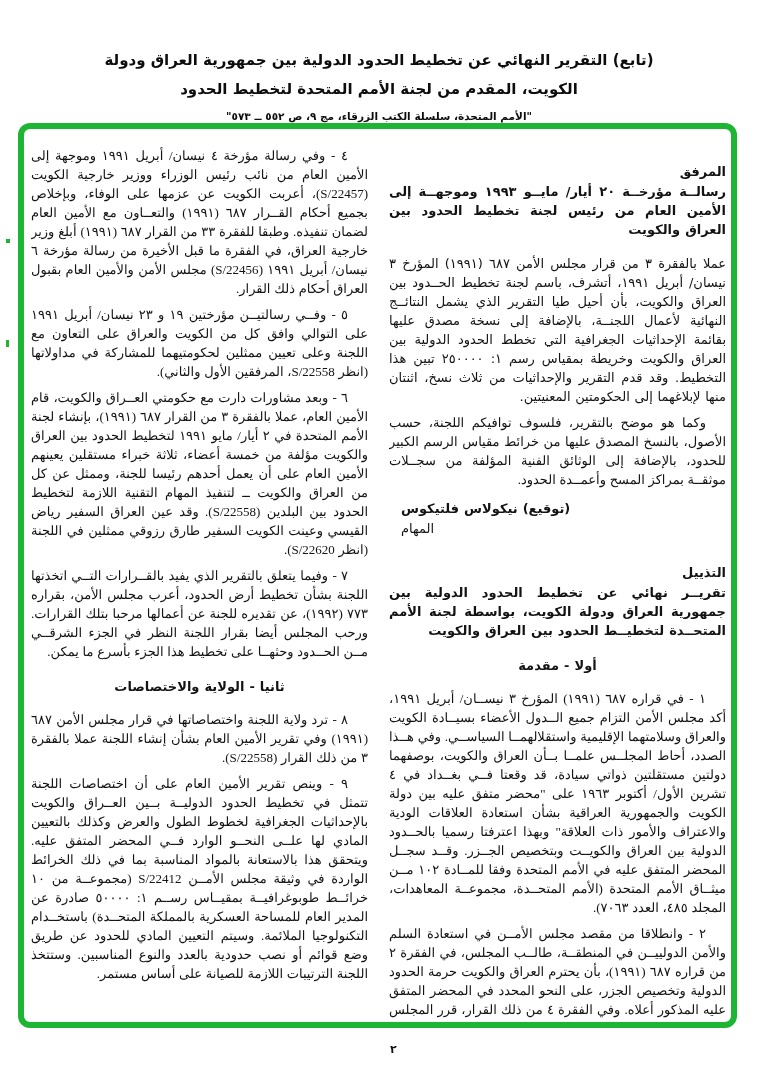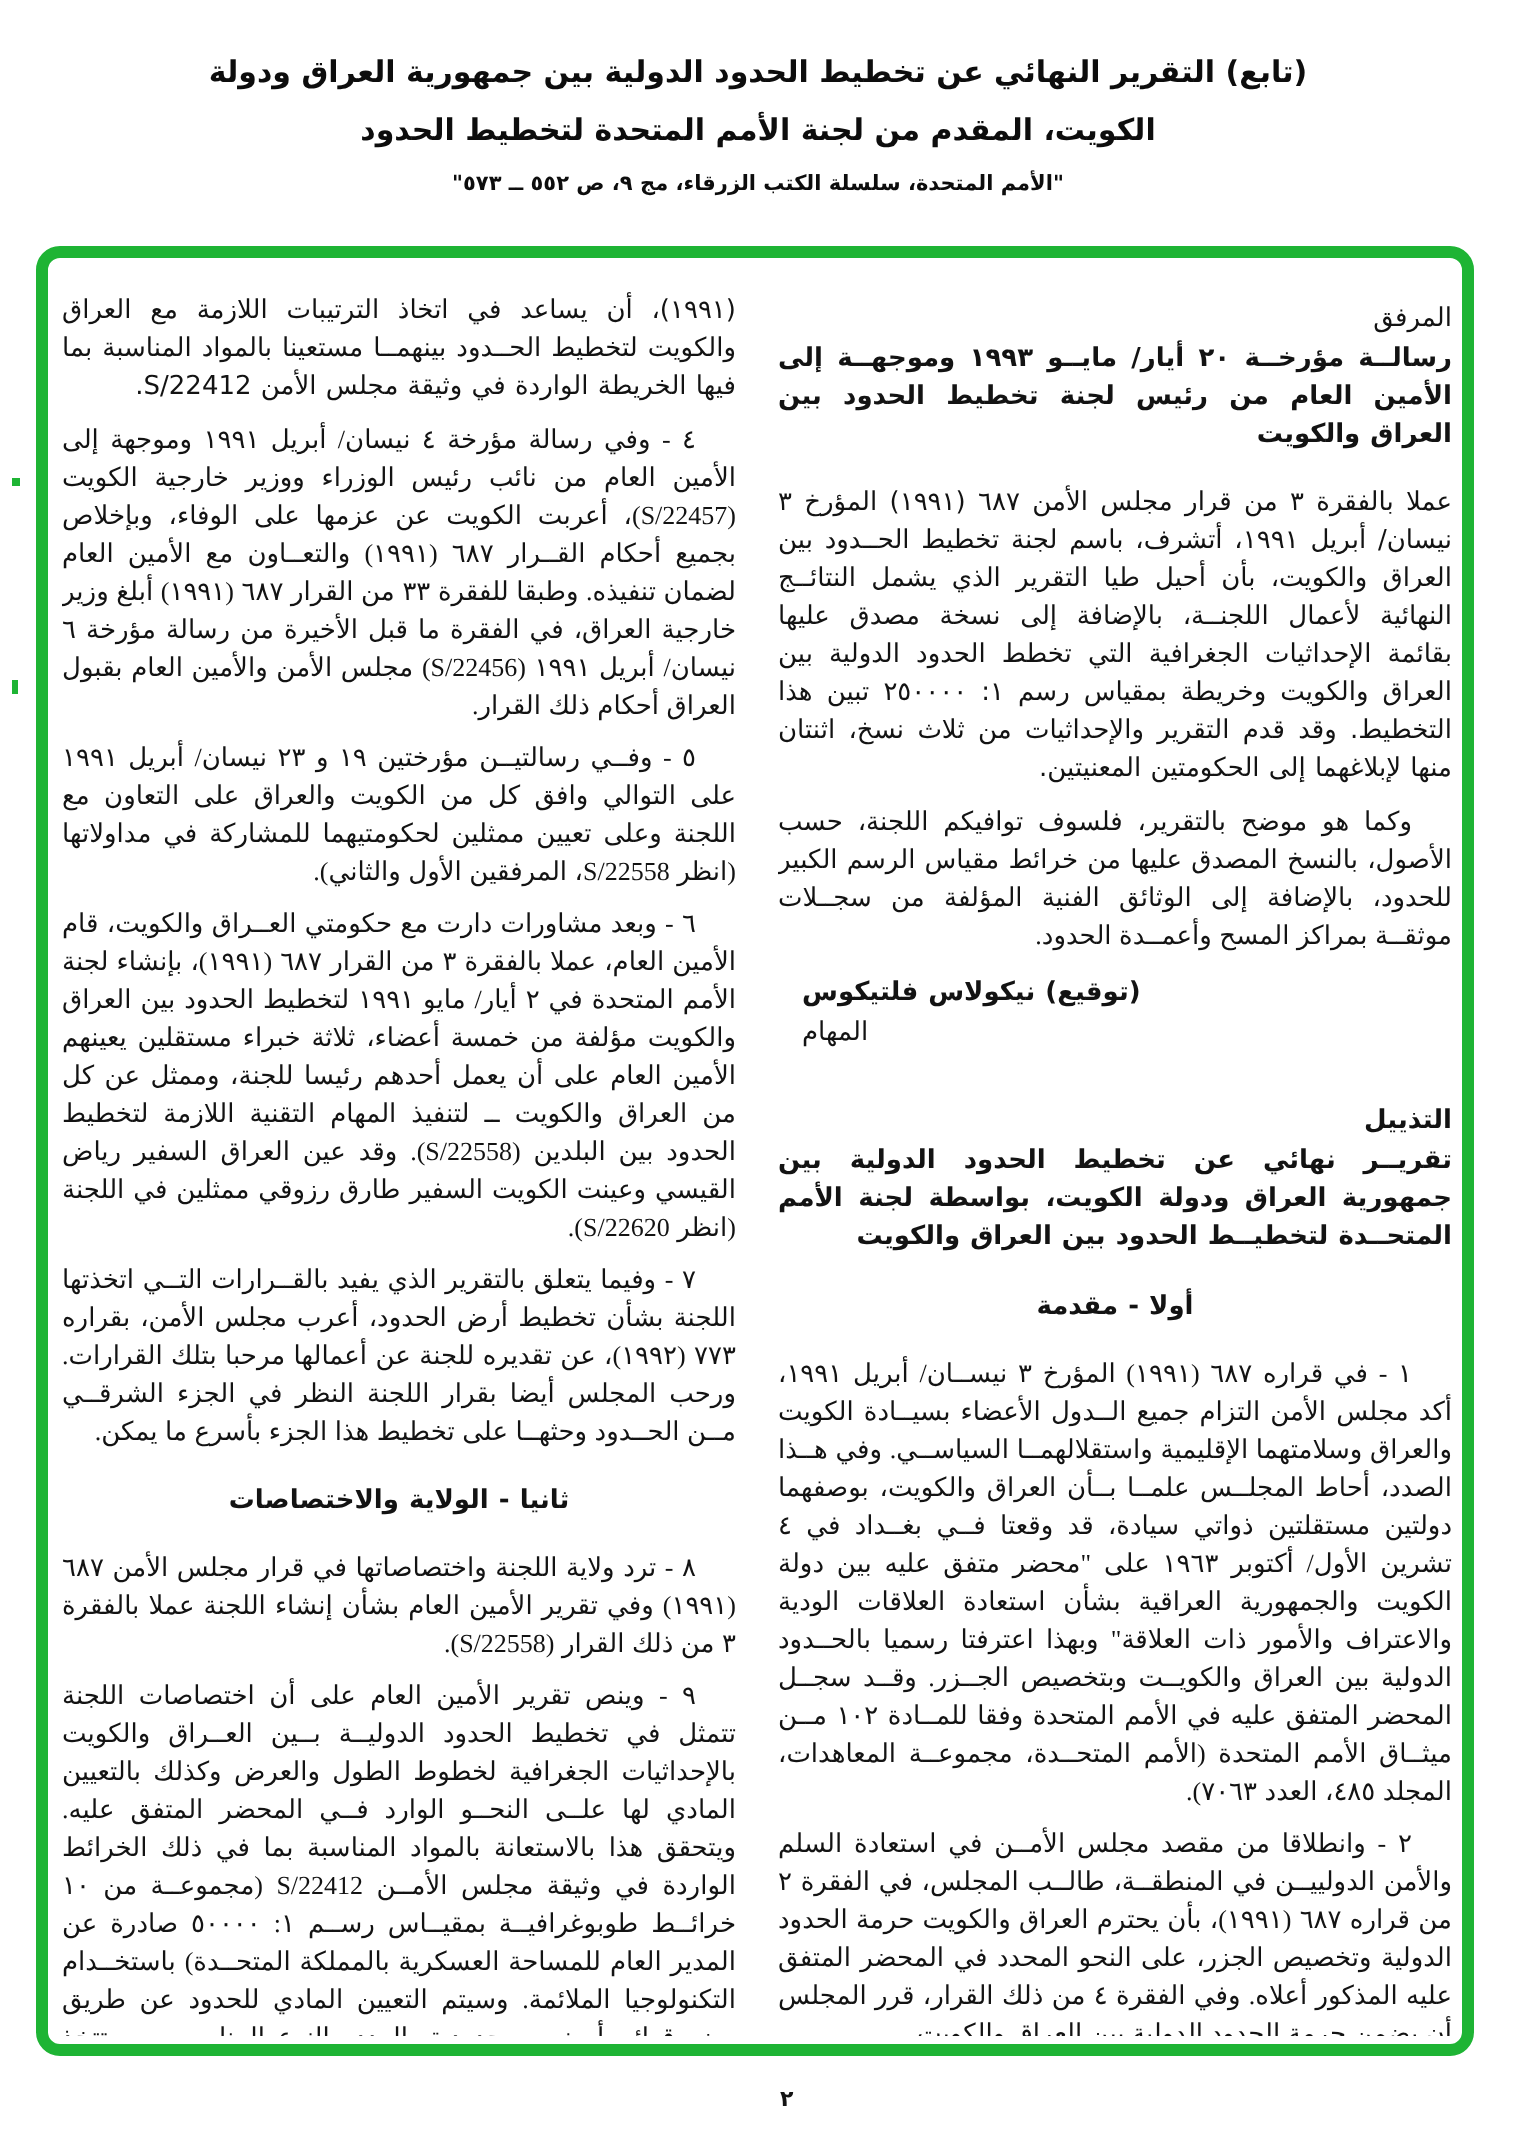--- a/index.html
+++ b/index.html
@@ -6,21 +6,21 @@
   .page{
     position:relative;
     width:758px;height:1078px;
     background:#ffffff;
     font-family:"DejaVu Sans", sans-serif;
     color:#141414;
     overflow:hidden;
   }
   
   .doc-header{
-    position:absolute; top:22px; left:0; width:758px;
+    position:absolute; top:46px; left:0; width:758px;
     direction:rtl; text-align:center;
   }
   .doc-header .h-line{
     font-weight:bold; font-size:15px; line-height:29px; color:#0d0d0d;
   }
   .doc-header .h-sub{
     font-weight:bold; font-size:10.5px; line-height:24px; color:#0d0d0d;
   }
   
   .green-frame{
@@ -40,21 +40,21 @@
     font-size:13px; line-height:19px;
     text-align:justify;
     color:#131313;
     max-height:872px; overflow:hidden;
     word-spacing:0.5px;
   }
   .col-right{ left:389px; width:337px; }
   .col-left { left:31px;  width:337px; }
   .para{ margin:0 0 7px 0; }
   .para.indent{ text-indent:20px;font-family:Liberation Serif, serif; }
-  .annex-label{ font-weight:normal; margin:4px 0 1px 0; }
+  .annex-label{ font-weight:bold; margin:16px 0 1px 0; }
   .letter-title{ font-weight:bold; margin:0 0 15px 0; }
   .sig-block{
     direction:rtl; text-align:left;
     padding-left:12px; margin:10px 0 24px 0;
   }
   .sig-line{ font-weight:bold; line-height:20px; }
   .sig-title{ line-height:20px; }
   .appendix-label{ font-weight:bold; margin:0 0 1px 0; }
   .report-title{ font-weight:bold; margin:0 0 8px 0; }
   .section-heading{
@@ -93,21 +93,20 @@
     </div>
     <div class="appendix-label">التذييل</div>
     <div class="report-title">تقريــر نهائي عن تخطيط الحدود الدولية بين جمهورية العراق ودولة الكويت، بواسطة لجنة الأمم المتحــدة لتخطيــط الحدود بين العراق والكويت</div>
     <div class="section-heading">أولا - مقدمة</div>
     <p class="para indent">١ - في قراره ٦٨٧ (١٩٩١) المؤرخ ٣ نيســان/ أبريل ١٩٩١، أكد مجلس الأمن التزام جميع الــدول الأعضاء بسيــادة الكويت والعراق وسلامتهما الإقليمية واستقلالهمــا السياســي. وفي هــذا الصدد، أحاط المجلــس علمــا بــأن العراق والكويت، بوصفهما دولتين مستقلتين ذواتي سيادة، قد وقعتا فــي بغــداد في ٤ تشرين الأول/ أكتوبر ١٩٦٣ على "محضر متفق عليه بين دولة الكويت والجمهورية العراقية بشأن استعادة العلاقات الودية والاعتراف والأمور ذات العلاقة" وبهذا اعترفتا رسميا بالحــدود الدولية بين العراق والكويــت وبتخصيص الجــزر. وقــد سجــل المحضر المتفق عليه في الأمم المتحدة وفقا للمــادة ١٠٢ مــن ميثــاق الأمم المتحدة (الأمم المتحــدة، مجموعــة المعاهدات، المجلد ٤٨٥، العدد ٧٠٦٣).</p>
     <p class="para indent">٢ - وانطلاقا من مقصد مجلس الأمــن في استعادة السلم والأمن الدولييــن في المنطقــة، طالــب المجلس، في الفقرة ٢ من قراره ٦٨٧ (١٩٩١)، بأن يحترم العراق والكويت حرمة الحدود الدولية وتخصيص الجزر، على النحو المحدد في المحضر المتفق عليه المذكور أعلاه. وفي الفقرة ٤ من ذلك القرار، قرر المجلس أن يضمن حرمة الحدود الدولية بين العراق والكويت.</p>
 
   </div>
 
   <div class="col col-left">
-    <p class="para">(١٩٩١)، أن يساعد في اتخاذ الترتيبات اللازمة مع العراق والكويت لتخطيط الحــدود بينهمــا مستعينا بالمواد المناسبة بما فيها الخريطة الواردة في وثيقة مجلس الأمن S/22412.</p>
     <p class="para indent">٤ - وفي رسالة مؤرخة ٤ نيسان/ أبريل ١٩٩١ وموجهة إلى الأمين العام من نائب رئيس الوزراء ووزير خارجية الكويت (S/22457)، أعربت الكويت عن عزمها على الوفاء، وبإخلاص بجميع أحكام القــرار ٦٨٧ (١٩٩١) والتعــاون مع الأمين العام لضمان تنفيذه. وطبقا للفقرة ٣٣ من القرار ٦٨٧ (١٩٩١) أبلغ وزير خارجية العراق، في الفقرة ما قبل الأخيرة من رسالة مؤرخة ٦ نيسان/ أبريل ١٩٩١ (S/22456) مجلس الأمن والأمين العام بقبول العراق أحكام ذلك القرار.</p>
     <p class="para indent">٥ - وفــي رسالتيــن مؤرختين ١٩ و ٢٣ نيسان/ أبريل ١٩٩١ على التوالي وافق كل من الكويت والعراق على التعاون مع اللجنة وعلى تعيين ممثلين لحكومتيهما للمشاركة في مداولاتها (انظر S/22558، المرفقين الأول والثاني).</p>
     <p class="para indent">٦ - وبعد مشاورات دارت مع حكومتي العــراق والكويت، قام الأمين العام، عملا بالفقرة ٣ من القرار ٦٨٧ (١٩٩١)، بإنشاء لجنة الأمم المتحدة في ٢ أيار/ مايو ١٩٩١ لتخطيط الحدود بين العراق والكويت مؤلفة من خمسة أعضاء، ثلاثة خبراء مستقلين يعينهم الأمين العام على أن يعمل أحدهم رئيسا للجنة، وممثل عن كل من العراق والكويت ــ لتنفيذ المهام التقنية اللازمة لتخطيط الحدود بين البلدين (S/22558). وقد عين العراق السفير رياض القيسي وعينت الكويت السفير طارق رزوقي ممثلين في اللجنة (انظر S/22620).</p>
     <p class="para indent">٧ - وفيما يتعلق بالتقرير الذي يفيد بالقــرارات التــي اتخذتها اللجنة بشأن تخطيط أرض الحدود، أعرب مجلس الأمن، بقراره ٧٧٣ (١٩٩٢)، عن تقديره للجنة عن أعمالها مرحبا بتلك القرارات. ورحب المجلس أيضا بقرار اللجنة النظر في الجزء الشرقــي مــن الحــدود وحثهــا على تخطيط هذا الجزء بأسرع ما يمكن.</p>
     <div class="section-heading">ثانيا - الولاية والاختصاصات</div>
     <p class="para indent">٨ - ترد ولاية اللجنة واختصاصاتها في قرار مجلس الأمن ٦٨٧ (١٩٩١) وفي تقرير الأمين العام بشأن إنشاء اللجنة عملا بالفقرة ٣ من ذلك القرار (S/22558).</p>
     <p class="para indent">٩ - وينص تقرير الأمين العام على أن اختصاصات اللجنة تتمثل في تخطيط الحدود الدوليــة بــين العــراق والكويت بالإحداثيات الجغرافية لخطوط الطول والعرض وكذلك بالتعيين المادي لها علــى النحــو الوارد فــي المحضر المتفق عليه. ويتحقق هذا بالاستعانة بالمواد المناسبة بما في ذلك الخرائط الواردة في وثيقة مجلس الأمــن S/22412 (مجموعــة من ١٠ خرائــط طوبوغرافيــة بمقيــاس رســم ١: ٥٠٠٠٠ صادرة عن المدير العام للمساحة العسكرية بالمملكة المتحــدة) باستخــدام التكنولوجيا الملائمة. وسيتم التعيين المادي للحدود عن طريق وضع قوائم أو نصب حدودية بالعدد والنوع المناسبين. وستتخذ اللجنة الترتيبات اللازمة للصيانة على أساس مستمر.</p>
   </div>
 
   <div class="page-number">٢</div>

